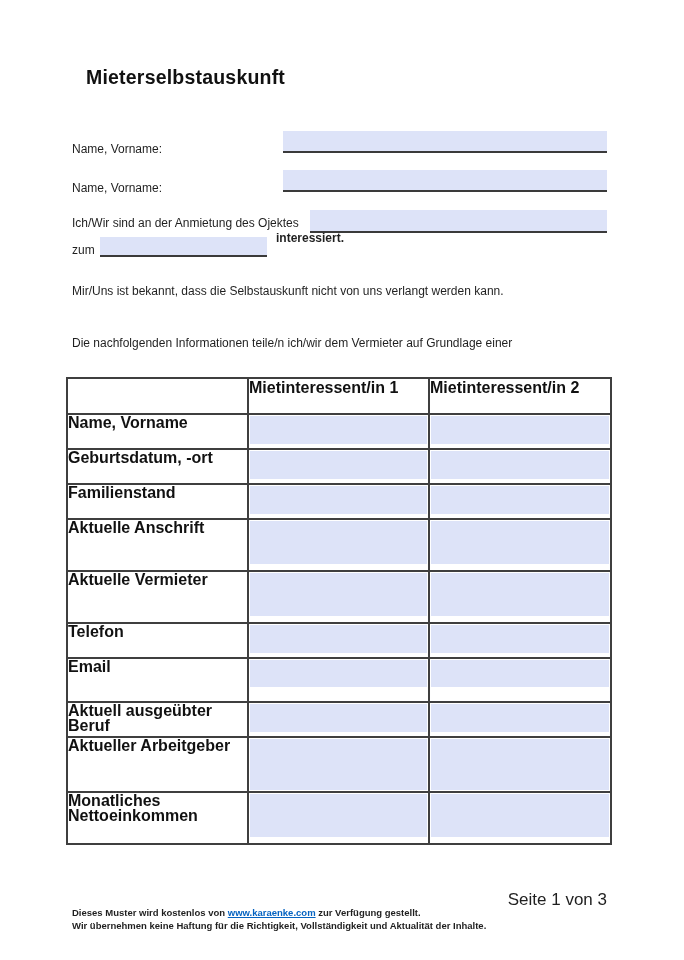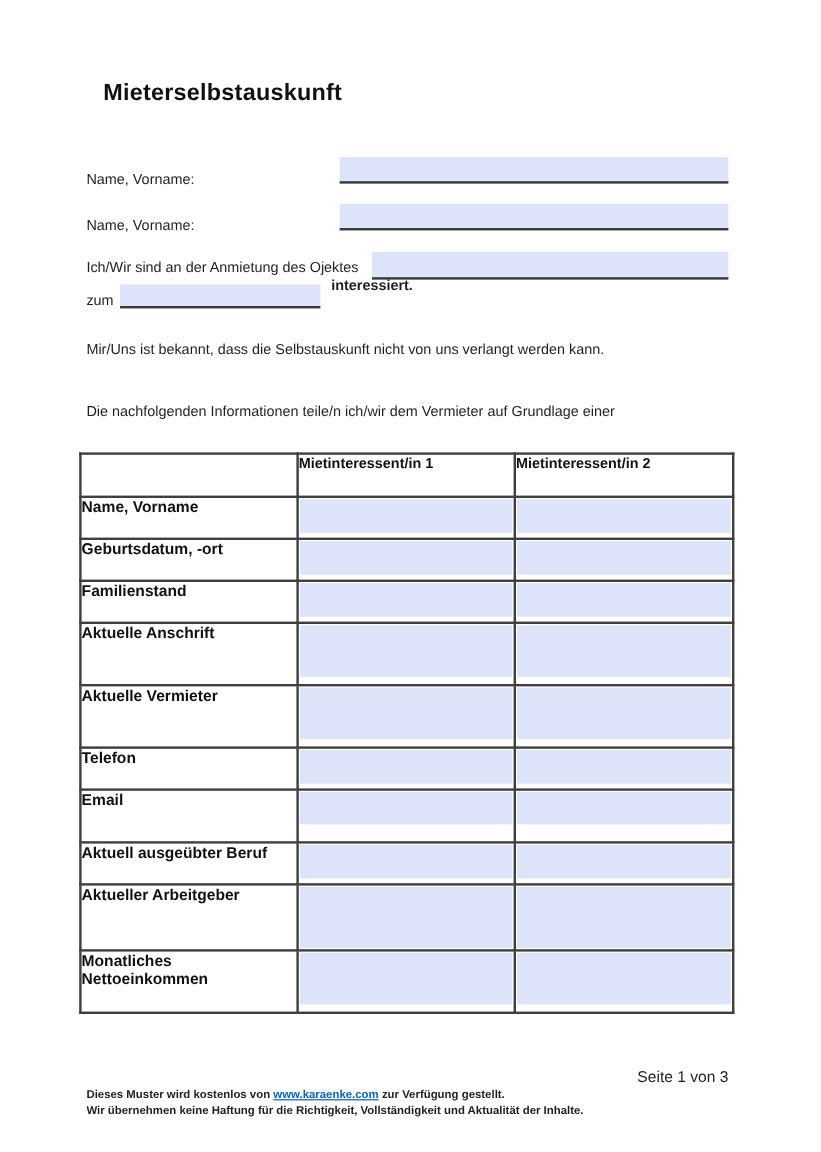--- a/index.html
+++ b/index.html
@@ -35,40 +35,40 @@
     width: 544px;
     border-collapse: collapse;
     table-layout: fixed;
   }
   table.applicants td, table.applicants th {
     border: 2px solid #3f3f3f;
     vertical-align: top;
     padding: 0;
   }
   th.col-header {
-    font-size: 12px; font-weight: bold; text-align: left;
+    font-size: 16px; font-weight: bold; text-align: left;
     padding: 4px 6px 0 7px; color: #111;
     background: #fff;
   }
   td.corner-cell { background: #fff; }
   td.row-label {
-    font-size: 13px; font-weight: bold;
+    font-size: 16px; font-weight: bold;
     padding: 3px 8px 0 6px; color: #111;
     line-height: 15px;
     background: #fff;
   }
   td.data-cell { background: #fff; }
   .cell-fill {
     background: #dde3f8;
     margin: 1px 1px 0 1px;
   }
 
   .seite {
     position: absolute; right: 77px; top: 890px;
-    font-size: 13px; color: #1f1f1f;
+    font-size: 17px; color: #1f1f1f;
   }
   .footnote {
     position: absolute; left: 72px;
     font-size: 9.5px; font-weight: 600; color: #1f1f1f;
     line-height: 13px; white-space: nowrap;
   }
   .footnote a, .footnote .link {
     color: #0563c1; text-decoration: underline; cursor: pointer;
   }
 </style>

